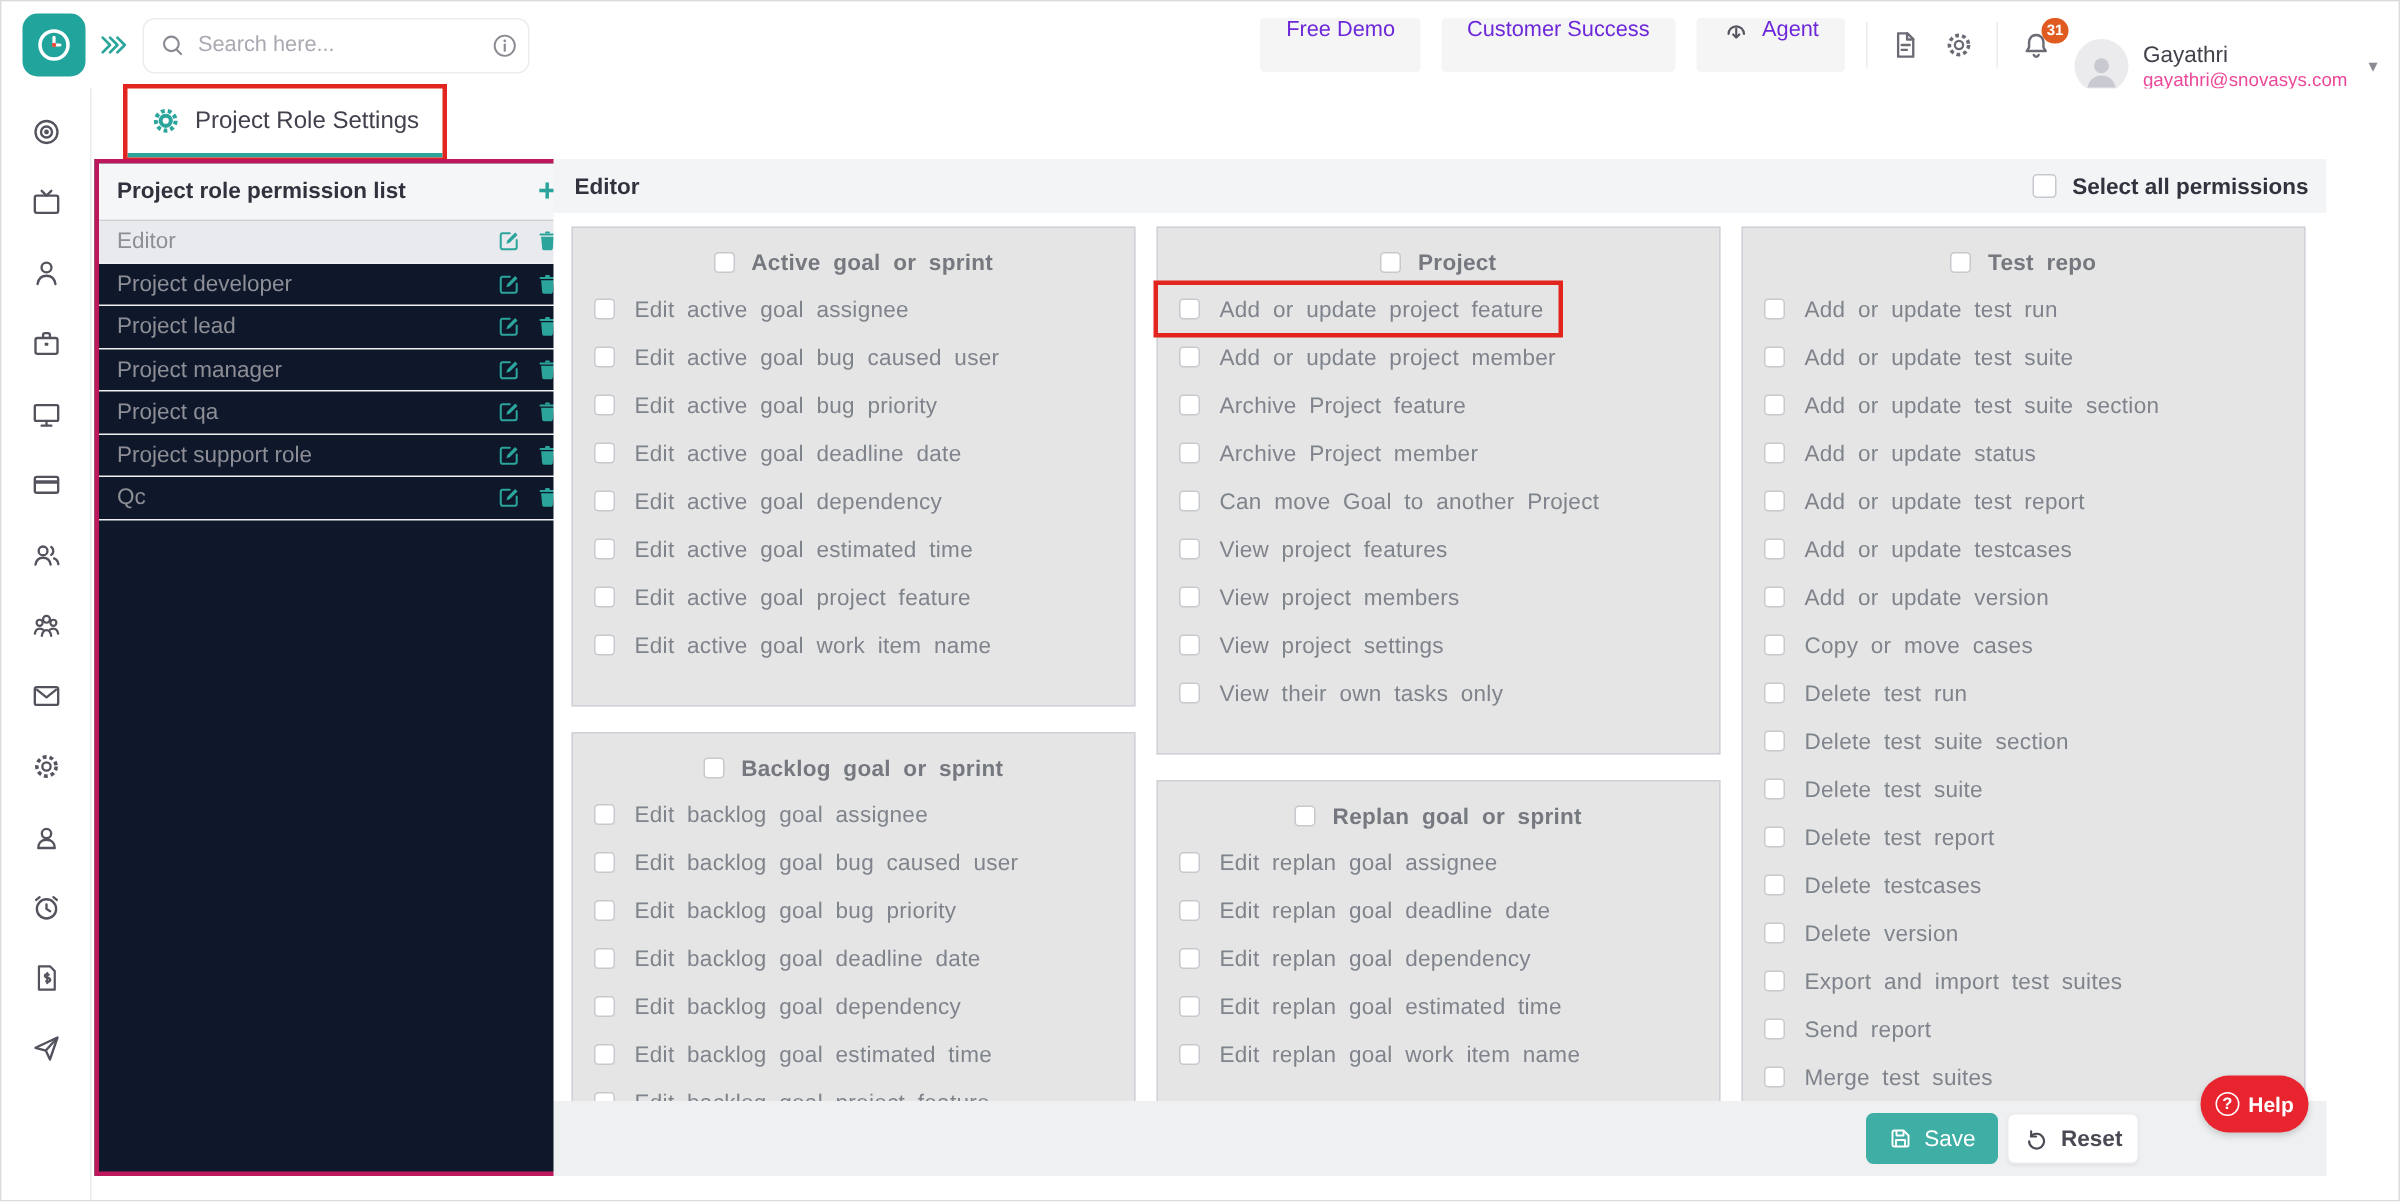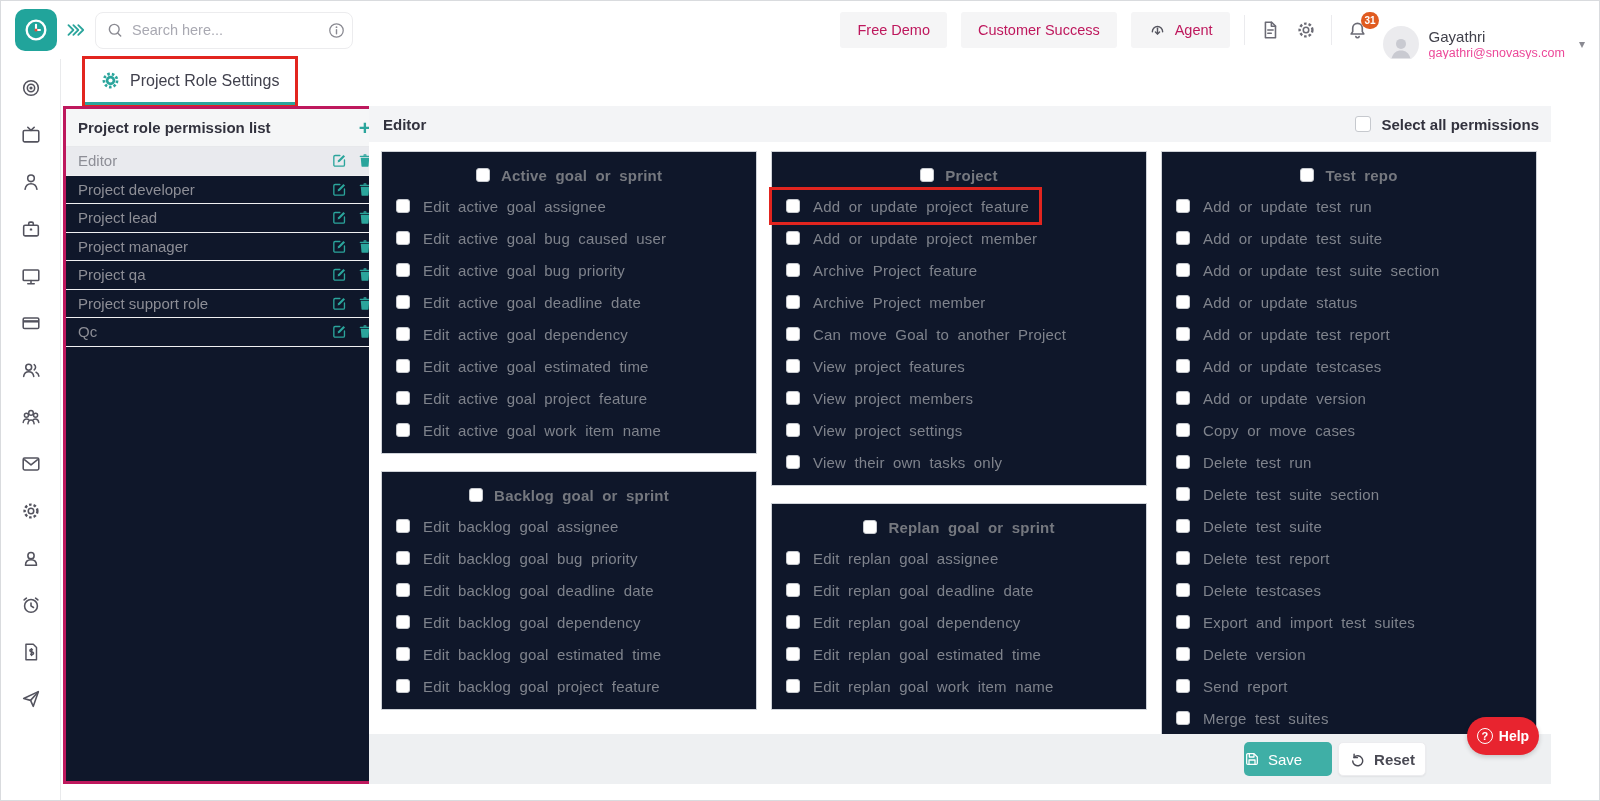--- a/index.html
+++ b/index.html
@@ -14,21 +14,21 @@
   .page{position:relative;width:1600px;height:801px;background:#fff;border:1px solid #d9dbde;overflow:hidden;}
 
   
   .topbar{position:absolute;left:0;top:0;width:100%;height:58px;background:#fff;display:flex;align-items:center;padding:0 14px;}
   .logo{width:42px;height:42px;border-radius:10px;background:var(--teal-dark);display:flex;align-items:center;justify-content:center;flex:0 0 auto;}
   .expander{margin:0 10px 0 8px;color:var(--teal);display:flex;align-items:center;cursor:pointer;}
   .searchbox{width:258px;height:37px;border:1px solid #ececee;border-radius:8px;display:flex;align-items:center;padding:0 10px;gap:8px;color:#8a8a92;}
   .searchbox input{border:none;outline:none;flex:1;font-size:14.5px;color:#555;font-family:inherit;background:transparent;}
   .searchbox input::placeholder{color:#a9a9b2;}
   .top-right{margin-left:auto;display:flex;align-items:center;gap:14px;}
-  .tb-btn{background:#f5f5f6;border:none;border-radius:3px;height:36px;padding:0 17px;font-size:14.5px;color:#be185d;font-family:inherit;display:flex;align-items:center;gap:8px;cursor:pointer;white-space:nowrap;}
+  .tb-btn{background:#f5f5f6;border:none;border-radius:3px;height:36px;padding:0 17px;font-size:14.5px;color:#6d28d9;font-family:inherit;display:flex;align-items:flex-start;gap:8px;cursor:pointer;white-space:nowrap;}
   .tb-btn .btn-icon{display:none;color:#55555f;}
   .tb-btn[data-icon="cloud-download"] .btn-icon{display:inline-flex;}
   .tb-divider{width:1px;height:30px;background:#ebebee;}
   .tb-icon{color:#6b6b75;display:flex;align-items:center;cursor:pointer;position:relative;}
   .badge{position:absolute;top:-7px;right:-10px;min-width:17px;height:17px;border-radius:9px;background:var(--badge);color:#fff;font-size:10px;font-weight:bold;display:flex;align-items:center;justify-content:center;padding:0 3px;}
   .userblock{display:flex;align-items:center;gap:10px;cursor:pointer;margin-top:28px;}
   .avatar{width:36px;height:36px;border-radius:50%;background:#ebebee;overflow:hidden;display:flex;align-items:flex-end;justify-content:center;}
   .uname{font-size:15px;color:#41414b;line-height:1.25;}
   .uemail{font-size:12.5px;color:#ec4899;}
   .caret{color:#8a8a92;font-size:12px;margin-left:4px;}
@@ -54,31 +54,31 @@
   .row-icons{display:flex;align-items:center;gap:9px;color:var(--teal);}
 
   
   .main-head{position:absolute;left:368px;top:105px;width:1182px;height:36px;background:var(--bar-bg);display:flex;align-items:center;padding:0 12px 0 14px;}
   .main-title{font-size:15px;font-weight:bold;color:var(--dark);flex:1;}
   .select-all{display:flex;align-items:center;gap:10px;cursor:pointer;}
   .select-all .lbl{font-size:15px;font-weight:bold;color:var(--dark);}
   .content{position:absolute;left:368px;top:141px;width:1182px;height:592px;background:#fff;overflow:hidden;}
   .col{position:absolute;top:9px;width:376px;}
   .col1{left:12px;} .col2{left:402px;} .col3{left:792px;}
-  .group{border:1px solid var(--group-border);background:#0f172a;padding:8px 0 7px;margin-bottom:17px;}
+  .group{border:1px solid var(--group-border);background:#e5e5e5;padding:8px 0 24px;margin-bottom:17px;}
   .group-title{height:30px;display:flex;align-items:center;justify-content:center;gap:11px;font-size:15px;font-weight:bold;color:#75787f;letter-spacing:.2px;word-spacing:4px;}
   .perm-item{height:32px;display:flex;align-items:center;gap:13px;padding-left:14px;cursor:default;}
   .perm-label{font-size:15px;color:var(--gray);letter-spacing:.2px;word-spacing:4px;white-space:nowrap;}
   .perm-item.highlight{width:max-content;padding-right:10px;outline:3px solid var(--red);}
   .cb{width:14px;height:14px;border:1.6px solid #c6c9ce;border-radius:3px;background:#fff;flex:0 0 auto;cursor:pointer;}
   .cb.big{width:16px;height:16px;}
 
   
   .footerbar{position:absolute;left:368px;top:733px;width:1182px;height:50px;background:var(--footer-bg);}
-  .btn-save{position:absolute;left:875px;top:8px;height:34px;width:88px;background:var(--save);color:#fff;border:none;border-radius:5px;font-size:15px;font-family:inherit;display:flex;align-items:center;justify-content:flex-start;gap:8px;cursor:pointer;}
+  .btn-save{position:absolute;left:875px;top:8px;height:34px;width:88px;background:var(--save);color:#fff;border:none;border-radius:5px;font-size:15px;font-family:inherit;display:flex;align-items:center;justify-content:center;gap:8px;cursor:pointer;}
   .btn-reset{position:absolute;left:969px;top:8px;height:34px;width:88px;background:#fff;color:#4a4a54;border:1px solid #ececef;border-radius:5px;font-size:15px;font-family:inherit;display:flex;align-items:center;justify-content:center;gap:8px;cursor:pointer;box-shadow:0 1px 2px rgba(0,0,0,.06);font-weight:bold;}
   .help-pill{position:absolute;left:1466px;top:716px;height:38px;width:72px;border-radius:19px;background:var(--help-red);color:#fff;display:flex;align-items:center;justify-content:center;gap:6px;font-size:14px;font-weight:bold;cursor:pointer;box-shadow:0 2px 5px rgba(0,0,0,.18);z-index:5;}
   .q-circle{width:16px;height:16px;border:1.6px solid #fff;border-radius:50%;display:flex;align-items:center;justify-content:center;font-size:11px;font-weight:bold;}
 
   svg{display:block;}
 </style>
 </head>
 <body>
 
 <div class="page">
@@ -478,20 +478,24 @@
         <div class="group-title">
           <span class="cb"></span>
           <span>Backlog goal or sprint</span>
         </div>
         <div class="perm-item">
             <span class="cb"></span>
             <span class="perm-label">Edit backlog goal assignee</span>
           </div>
           <div class="perm-item">
             <span class="cb"></span>
+            <span class="perm-label">Edit backlog goal bug caused user</span>
+          </div>
+          <div class="perm-item">
+            <span class="cb"></span>
             <span class="perm-label">Edit backlog goal bug priority</span>
           </div>
           <div class="perm-item">
             <span class="cb"></span>
             <span class="perm-label">Edit backlog goal deadline date</span>
           </div>
           <div class="perm-item">
             <span class="cb"></span>
             <span class="perm-label">Edit backlog goal dependency</span>
           </div>
@@ -630,25 +634,25 @@
           <div class="perm-item">
             <span class="cb"></span>
             <span class="perm-label">Delete test report</span>
           </div>
           <div class="perm-item">
             <span class="cb"></span>
             <span class="perm-label">Delete testcases</span>
           </div>
           <div class="perm-item">
             <span class="cb"></span>
+            <span class="perm-label">Delete version</span>
+          </div>
+          <div class="perm-item">
+            <span class="cb"></span>
             <span class="perm-label">Export and import test suites</span>
-          </div>
-          <div class="perm-item">
-            <span class="cb"></span>
-            <span class="perm-label">Delete version</span>
           </div>
           <div class="perm-item">
             <span class="cb"></span>
             <span class="perm-label">Send report</span>
           </div>
           <div class="perm-item">
             <span class="cb"></span>
             <span class="perm-label">Merge test suites</span>
           </div>
       </div>

